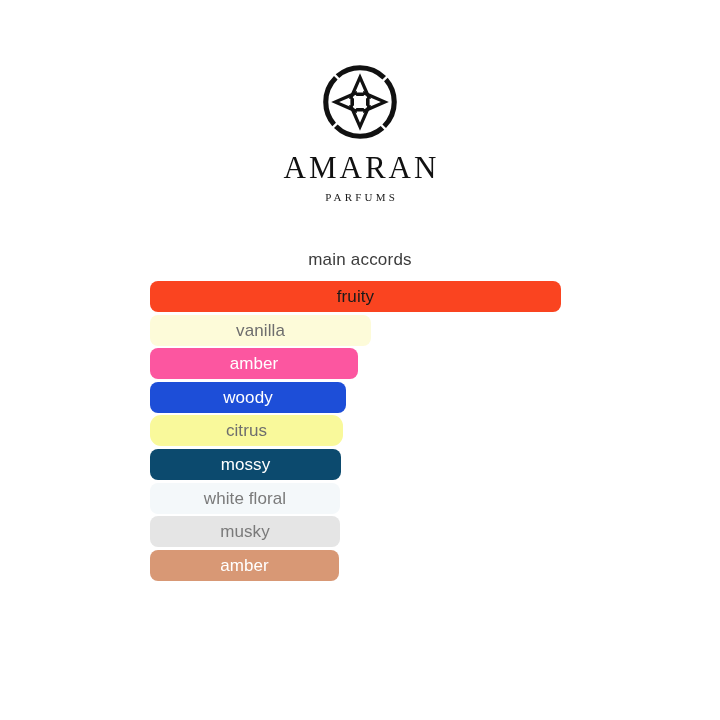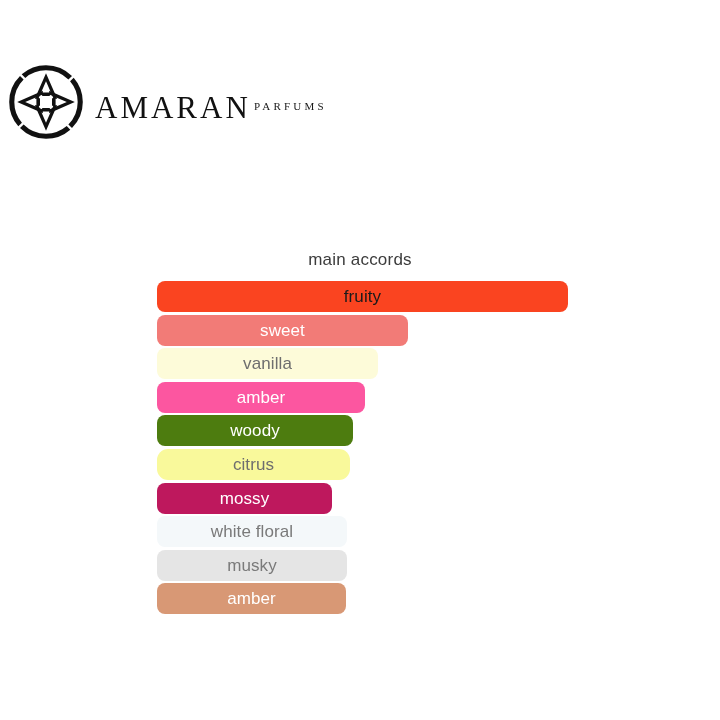--- a/index.html
+++ b/index.html
@@ -15,20 +15,21 @@
     position: relative;
   }
 
   
   .brand {
     position: absolute;
     left: 0;
     top: 62px;
     width: 720px;
     display: flex;
+    flex-direction: column;
     align-items: center;
   }
   .brand-mark {
     width: 92px;
     height: 80px;
     display: block;
   }
   .brand-name {
     margin-top: 10px;
     font-family: "Liberation Serif", serif;
@@ -54,21 +55,21 @@
     left: 0;
     top: 250px;
     width: 720px;
     text-align: center;
     font-size: 17px;
     color: #3c3c3c;
     letter-spacing: 0.2px;
   }
   .chart {
     position: absolute;
-    left: 157px;
+    left: 150px;
     top: 281px;
     width: 430px;
   }
   .bar-row {
     height: 33.6px;
     position: relative;
   }
   .bar {
     position: absolute;
     left: 0;
@@ -121,46 +122,41 @@
 
 <div class="chart-title">main accords</div>
 
 <div class="chart">
     <div class="bar-row">
       <div class="bar" style="width: 411px; background: rgb(250, 68, 32);">
         <span class="bar-label" style="color: rgb(26, 26, 26);">fruity</span>
       </div>
     </div>
     <div class="bar-row">
-      <div class="bar" style="width: 251px; background: rgb(242, 123, 119);">
-        <span class="bar-label" style="color: rgb(255, 255, 255);">sweet</span>
-      </div>
-    </div>
-    <div class="bar-row">
       <div class="bar" style="width: 221px; background: rgb(253, 251, 217); align-items: center;">
         <span class="bar-label" style="color: rgb(110, 110, 110);">vanilla</span>
       </div>
     </div>
     <div class="bar-row">
       <div class="bar" style="width: 208px; background: rgb(252, 86, 160);">
         <span class="bar-label" style="color: rgb(255, 255, 255);">amber</span>
       </div>
     </div>
     <div class="bar-row">
-      <div class="bar" style="width: 196px; background: #4d7c0f;">
+      <div class="bar" style="width: 196px; background: #1d4ed8;">
         <span class="bar-label" style="color: rgb(255, 255, 255);">woody</span>
       </div>
     </div>
     <div class="bar-row">
       <div class="bar" style="width: 193px; background: rgb(249, 249, 155); border-radius: 11px;">
         <span class="bar-label" style="color: rgb(110, 110, 110);">citrus</span>
       </div>
     </div>
     <div class="bar-row">
-      <div class="bar" style="width: 175px; background: #be185d;">
+      <div class="bar" style="width: 191px; background: #0c4a6e;">
         <span class="bar-label" style="color: rgb(255, 255, 255);">mossy</span>
       </div>
     </div>
     <div class="bar-row">
       <div class="bar" style="width: 190px; background: rgb(244, 248, 250);">
         <span class="bar-label" style="color: rgb(122, 122, 122);">white floral</span>
       </div>
     </div>
     <div class="bar-row">
       <div class="bar" style="width: 190px; background: #e5e5e5;">

